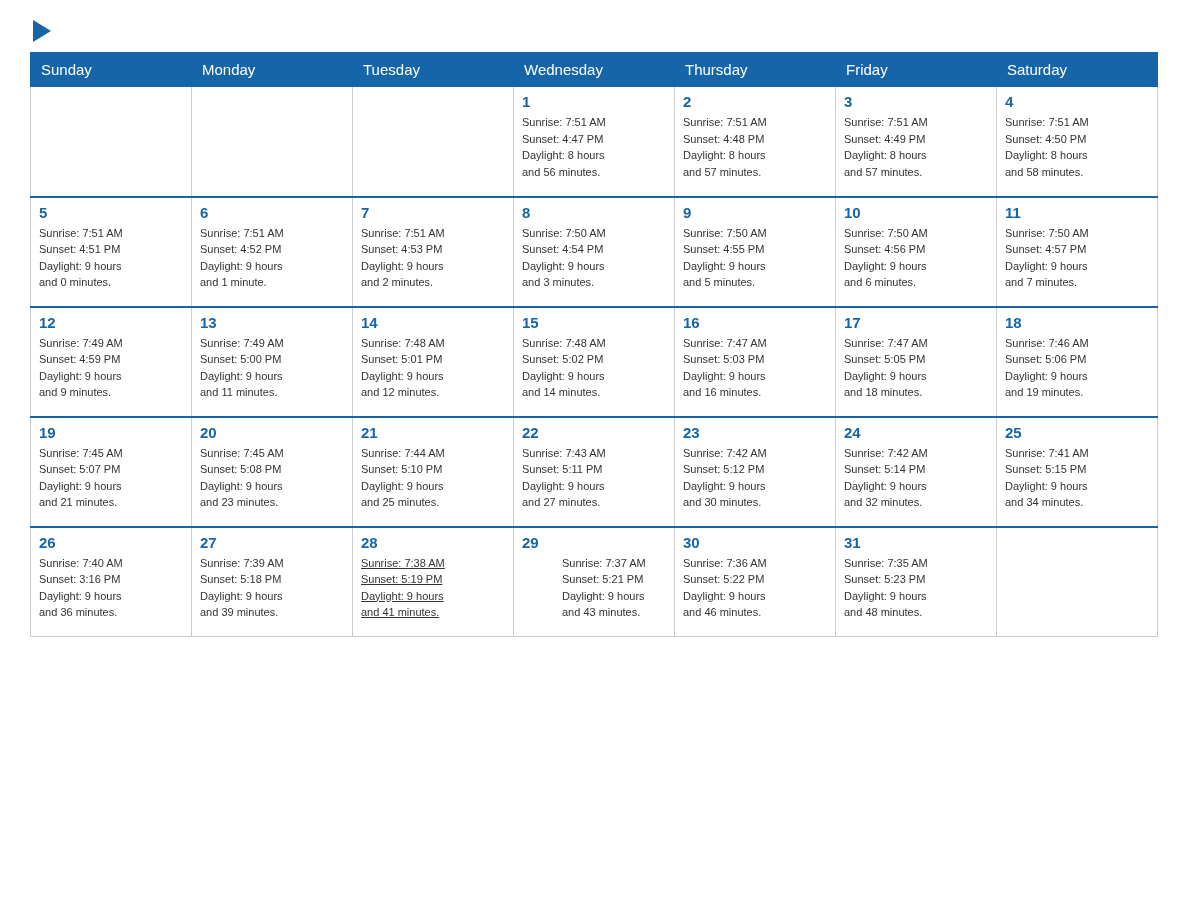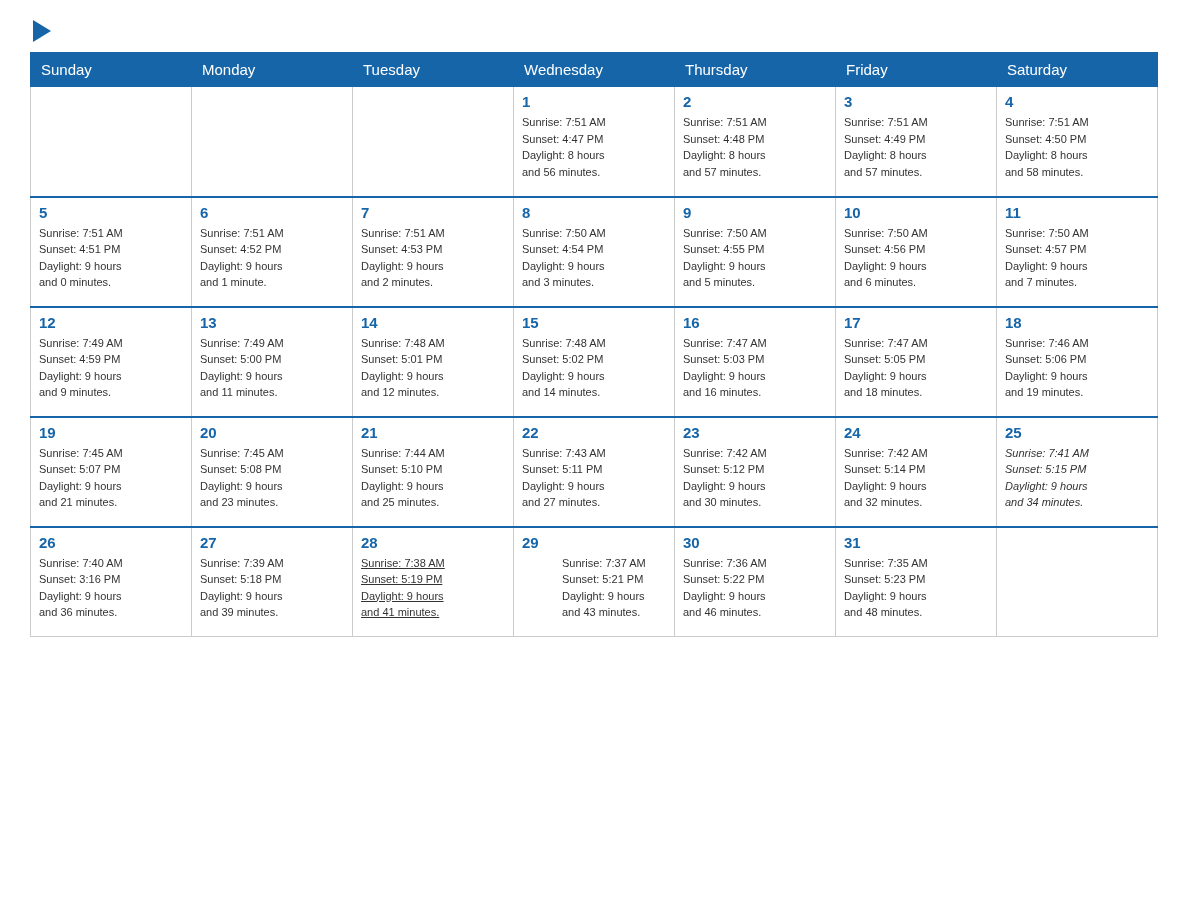--- a/index.html
+++ b/index.html
@@ -303,21 +303,21 @@
         </td>
         <td>
           <span class="day-number">24</span>
           <div class="day-info" style="white-space: pre-line;">Sunrise: 7:42 AM
 Sunset: 5:14 PM
 Daylight: 9 hours
 and 32 minutes.</div>
         </td>
         <td>
           <span class="day-number">25</span>
-          <div class="day-info" style="white-space: pre-line; font-style: italic;">Sunrise: 7:41 AM
+          <div class="day-info" style="white-space: pre-line;">Sunrise: 7:41 AM
 Sunset: 5:15 PM
 Daylight: 9 hours
 and 34 minutes.</div>
         </td>
       </tr>
       <tr>
         <td>
           <span class="day-number">26</span>
           <div class="day-info" style="white-space: pre-line;">Sunrise: 7:40 AM
 Sunset: 3:16 PM

